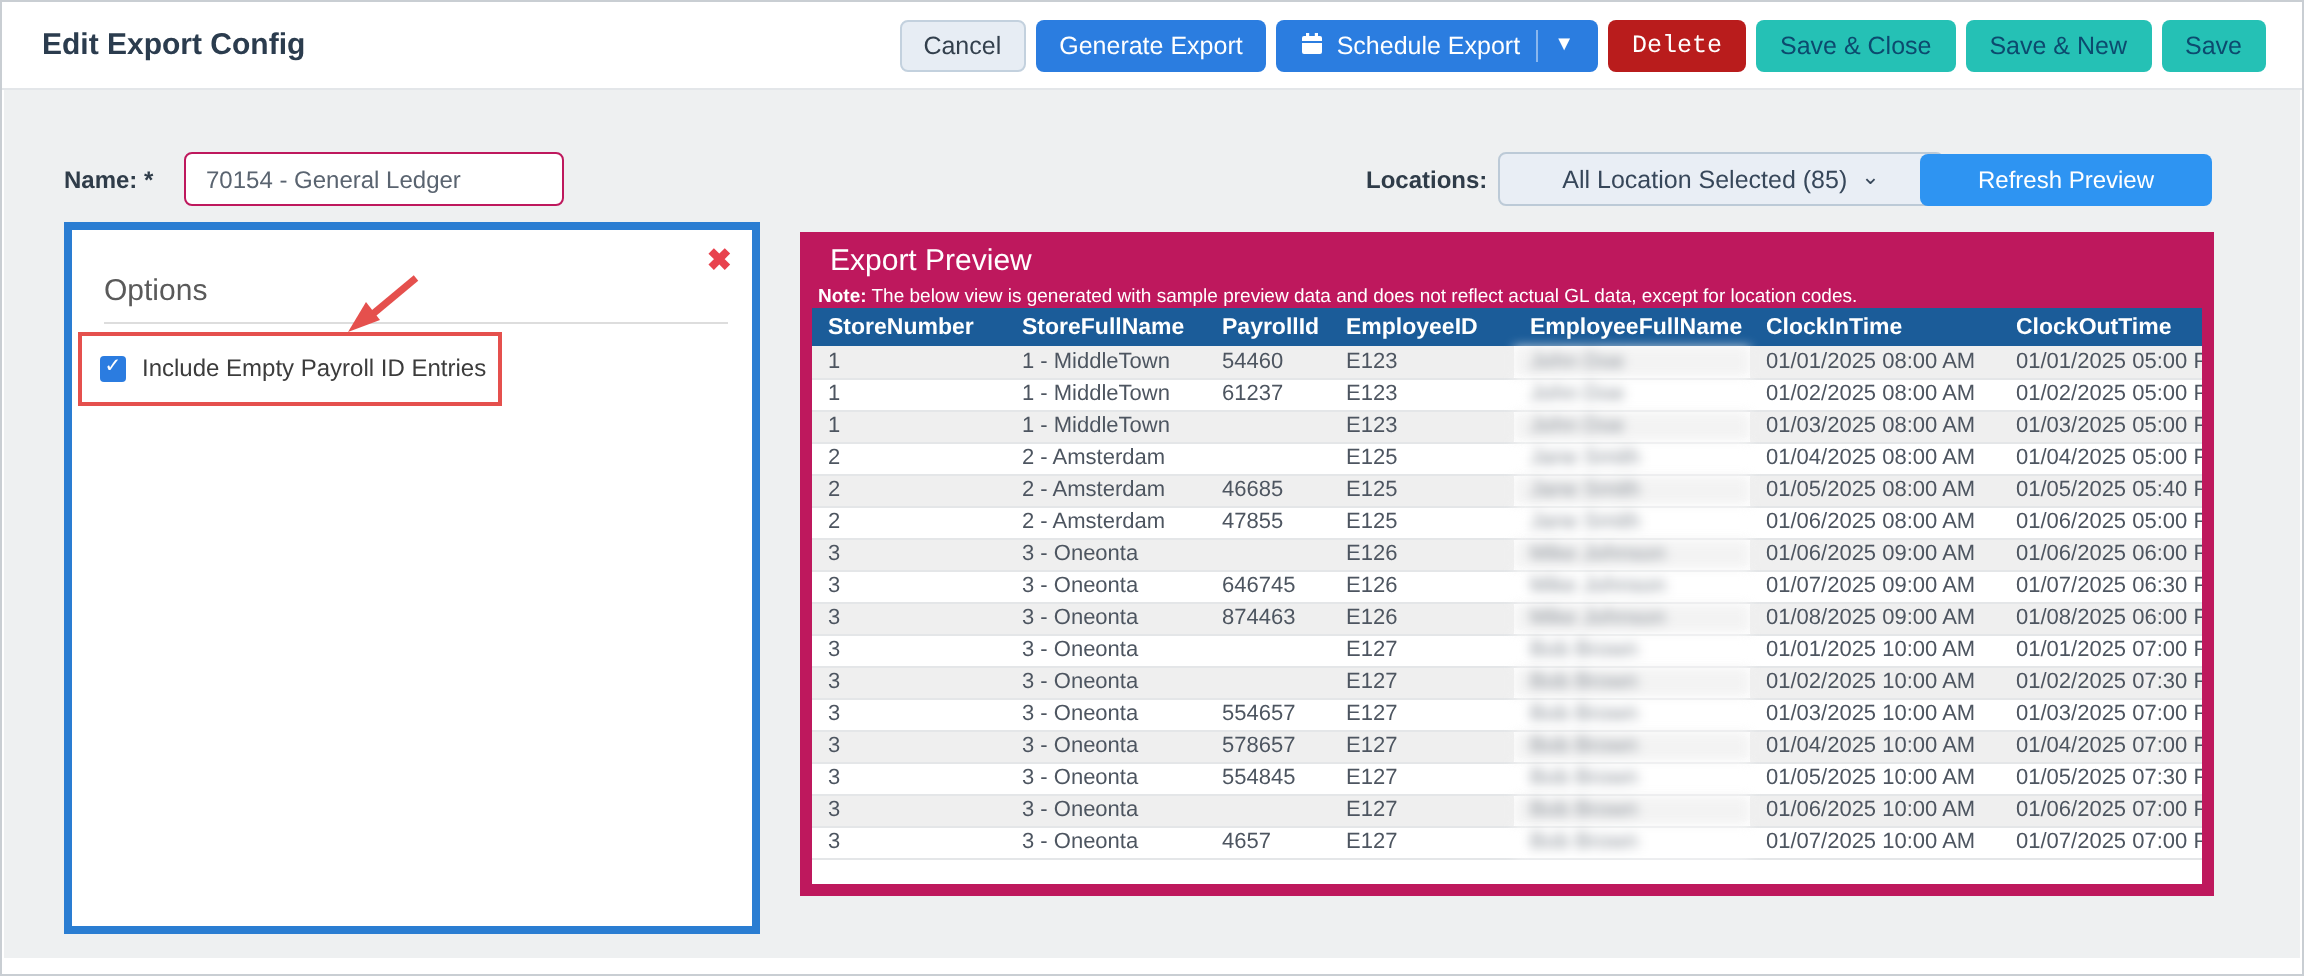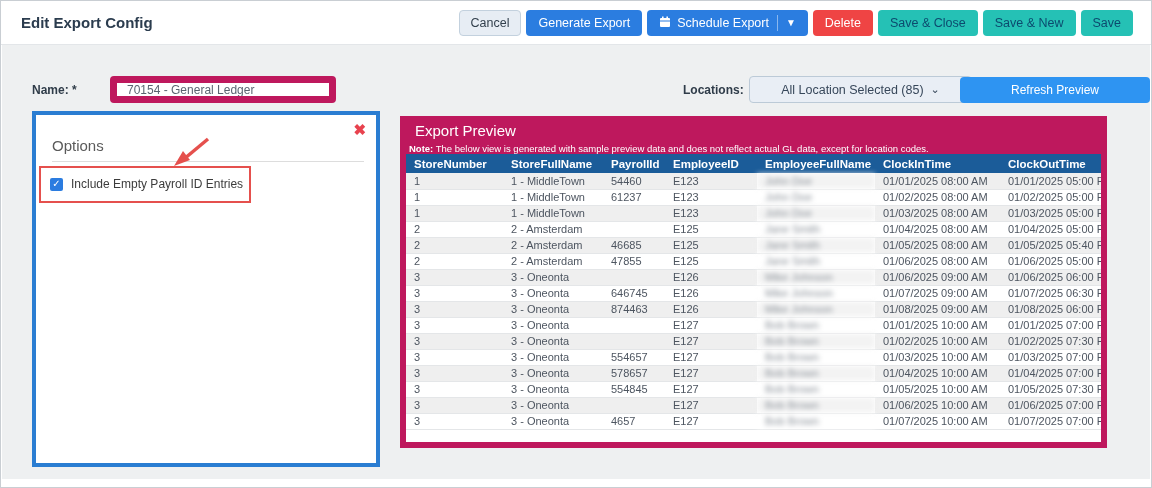--- a/index.html
+++ b/index.html
@@ -6,35 +6,35 @@
   html,body { width:1152px; height:488px; background:#fff; font-family:"Liberation Sans", sans-serif; }
   .page { position:relative; width:1152px; height:488px; background:#fff; border:1px solid #c9ced3; overflow:hidden; }
 
   
   .topbar { position:absolute; top:0; left:0; right:0; height:44px; background:#fff; border-bottom:1px solid #e3e6e9; }
   .page-title { position:absolute; left:20px; top:0; line-height:44px; font-size:15px; font-weight:bold; color:#2b3c4e; }
   .toolbar { position:absolute; right:18px; top:9px; display:flex; gap:5px; align-items:center; }
   .btn { height:26px; border-radius:4px; font-size:12.5px; padding:0 11px; display:flex; align-items:center; gap:6px; cursor:pointer; border:1px solid transparent; white-space:nowrap;justify-content:center; }
   .btn-light { background:#e7edf4; border-color:#c3d1de; color:#33404d; }
   .btn-blue  { background:#2b7de0; color:#fff; }
-  .btn-red   { background:#ef4444; color:#fff; }
+  .btn-red   { background:#b91c1c; color:#fff;font-family:Liberation Mono, monospace; }
   .btn-teal  { background:#25c1b5; color:#0c4a6e; }
   .btn-split-divider { width:1px; height:16px; background:rgba(255,255,255,.45); margin:0 2px; }
   .chev { font-size:10px; line-height:1; }
   .cal-icon { display:inline-block; }
 
   
   .content { position:absolute; top:44px; left:1px; right:1px; height:434px; background:#eef0f1; }
 
   .name-label, .loc-label { position:absolute; font-size:12px; font-weight:bold; color:#2f3c49; }
   .name-label { left:30px; top:38px; }
-  .name-input { position:absolute; left:108px; top:31px; width:226px; height:27px; background:#fff; border:7px solid #be185d; border-radius:4px; font-size:12px; color:#5a6470; padding:0 10px; font-family:"Liberation Sans",sans-serif; }
+  .name-input { position:absolute; left:90px; top:31px; width:190px; height:27px; background:#fff; border:1px solid #be185d; border-radius:4px; font-size:12px; color:#5a6470; padding:0 10px; font-family:"Liberation Sans",sans-serif; }
   .loc-label { left:681px; top:38px; }
   .loc-dropdown { position:absolute; left:747px; top:31px; width:223px; height:27px; background:#e9eef5; border:1px solid #bccad7; border-radius:4px; display:flex; align-items:center; justify-content:center; gap:7px; font-size:12.5px; color:#37475a; cursor:pointer; }
-  .refresh-btn { position:absolute; left:958px; top:32px; width:190px; height:26px; background:#2e94f2; border-radius:4px; color:#fff; font-size:12px; display:flex; align-items:center; justify-content:center; cursor:pointer; }
+  .refresh-btn { position:absolute; left:958px; top:32px; width:146px; height:26px; background:#2e94f2; border-radius:4px; color:#fff; font-size:12px; display:flex; align-items:center; justify-content:center; cursor:pointer; }
 
   
   .options-panel { position:absolute; left:30px; top:66px; width:348px; height:356px; background:#fff; border:4px solid #2a7dd2; }
   .options-title { position:absolute; left:16px; top:22px; font-size:15px; color:#5a5a5a; }
   .options-rule { position:absolute; left:16px; right:12px; top:46px; height:1px; background:#ddd; }
   .options-close { position:absolute; right:10px; top:6px; color:#e8424e; font-size:15px; font-weight:bold; cursor:pointer; }
   .opt-row { position:absolute; left:14px; top:62px; display:flex; align-items:center; gap:8px; }
   .checkbox { width:13px; height:13px; background:#2b7ce0; border-radius:2px; display:flex; align-items:center; justify-content:center; color:#fff; font-size:10px; line-height:1; cursor:pointer; }
   .opt-label { font-size:12px; color:#3c3c3c; }
   .annot-rect { position:absolute; left:3px; top:51px; width:212px; height:37px; border:2px solid #e5504d; pointer-events:none; }

